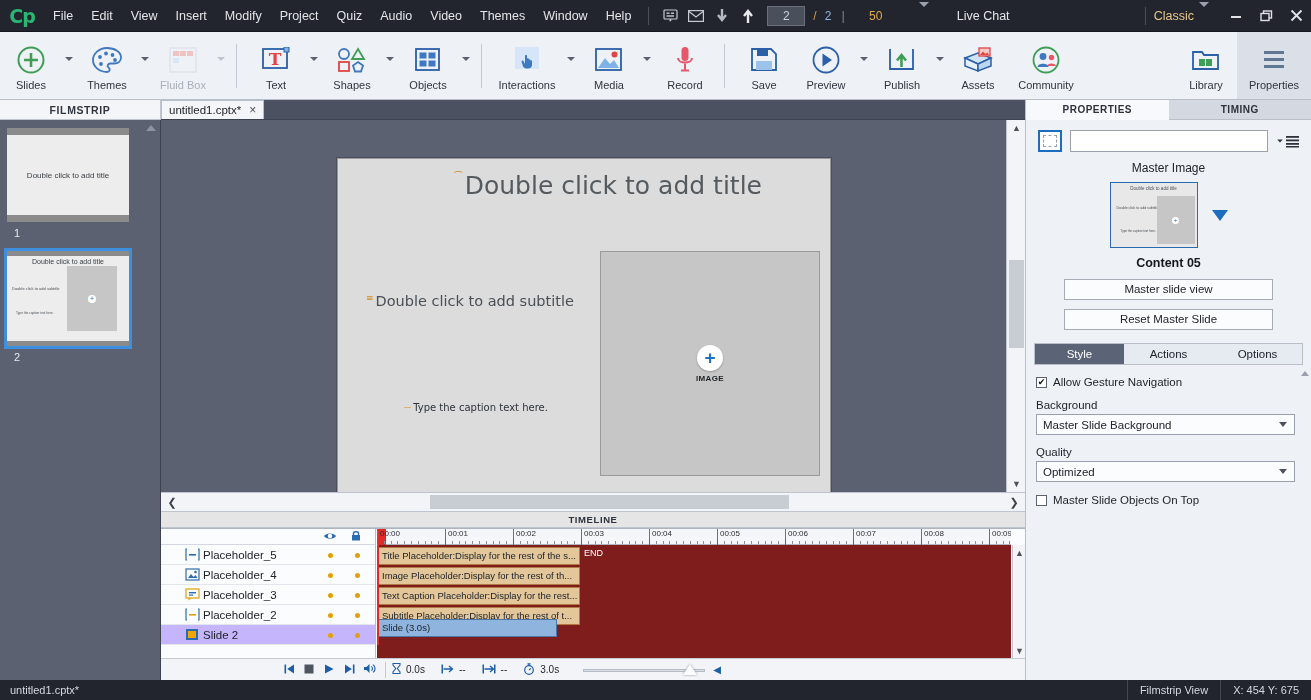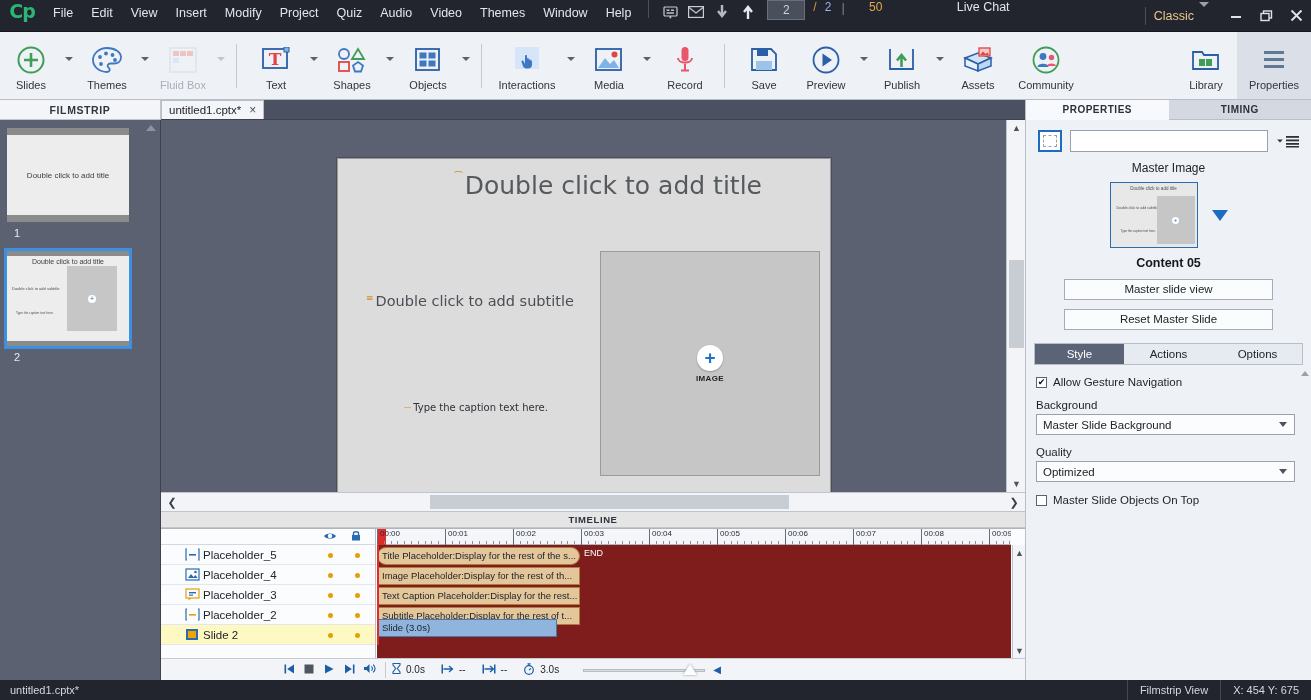--- a/index.html
+++ b/index.html
@@ -7,21 +7,21 @@
     width: 1311px; height: 700px;
     font-family: "Liberation Sans", sans-serif;
     background: #2b2f3a;
     overflow: hidden;
   }
   #app { position: relative; width: 1311px; height: 700px; }
 
   
   .menubar {
     position: absolute; left: 0; top: 0; width: 1311px; height: 32px;
-    background: #22242e; display: flex; align-items: flex-start;
+    background: #22242e; display: flex; align-items: center;
     border-bottom: 1px solid #15171f;
   }
   .cp-logo {
     width: 44px; text-align: center; color: #2bb673;
     font-size: 19px; font-weight: bold; letter-spacing: -1px;
     font-family: "DejaVu Sans", sans-serif;
   }
   .menu-item {
     color: #e4e6ea; font-size: 12.5px; padding: 6px 9px; cursor: default;
     white-space: nowrap;
@@ -191,21 +191,21 @@
   }
   .tl-left { position: absolute; left: 0; top: 0; width: 215px; height: 130px; background: #fbfcfd;
              border-right: 1px solid #b9bfc9; }
   .tl-colhdr { height: 16px; background: #fbfcfd; position: relative; border-bottom: 1px solid #d3d8e0; }
   .eye-ico { position: absolute; left: 162px; top: 1px; color: #2b6cb0; font-size: 12px; }
   .lock-ico { position: absolute; left: 190px; top: 1px; color: #2b6cb0; font-size: 11px; }
   .tl-row {
     height: 20px; display: flex; align-items: center; position: relative;
     border-bottom: 1px solid #e3e7ed; font-size: 11.5px; color: #20242b;
   }
-  .tl-row.selrow { background: #fef9c3; align-items: center; }
+  .tl-row.selrow { background: #c4b5fd; align-items: center; }
   .tl-ico { width: 22px; margin-left: 20px; display: flex; align-items: center; justify-content: center; }
   .tl-name { flex: 1; }
   .dot { position: absolute; width: 5px; height: 5px; border-radius: 50%; background: #e3a008; }
   .dot.eye { left: 167px; top: 8px; }
   .dot.lock { left: 194px; top: 8px; }
 
   .tl-right { position: absolute; left: 216px; top: 0; right: 14px; height: 130px; background: #7f1d1d; overflow: hidden; }
   .ruler { height: 16px; position: relative; background: #f4f6f9; border-bottom: 1px solid #aeb4be; }
   .ruler-mark { position: absolute; top: 0; font-size: 8px; color: #2a2e36; padding-left: 2px;
                 border-left: 1px solid #6b7080; height: 16px; line-height: 9px; }
@@ -900,21 +900,21 @@
             <div class="tick" style="left: 598.4px;"></div>
             <div class="tick" style="left: 605.2px;"></div>
             <div class="tick big" style="left: 612px;"></div>
             <div class="tick" style="left: 618.8px;"></div>
             <div class="tick" style="left: 625.6px;"></div>
             <div class="tick" style="left: 632.4px;"></div>
           </div>
       </div>
 
       <div class="tl-bars" style="height:114px; position:relative;">
-        <div class="bar" style="top:2px;  width:203px;border-radius:9px;">Title Placeholder:Display for the rest of the s...</div>
+        <div class="bar" style="top:2px;  width:203px;">Title Placeholder:Display for the rest of the s...</div>
         <div class="bar" style="top:22px; width:203px;">Image Placeholder:Display for the rest of th...</div>
         <div class="bar" style="top:42px; width:203px;">Text Caption Placeholder:Display for the rest...</div>
         <div class="bar" style="top:62px; width:203px;">Subtitle Placeholder:Display for the rest of t...</div>
         <div class="bar slide-bar" style="top:74px; width:180px;">Slide (3.0s)</div>
         <div class="red-line"></div>
         <div class="endmark" style="left:207px; top:3px;">END</div>
       </div>
     </div>
 
     <div class="tl-vscroll">

